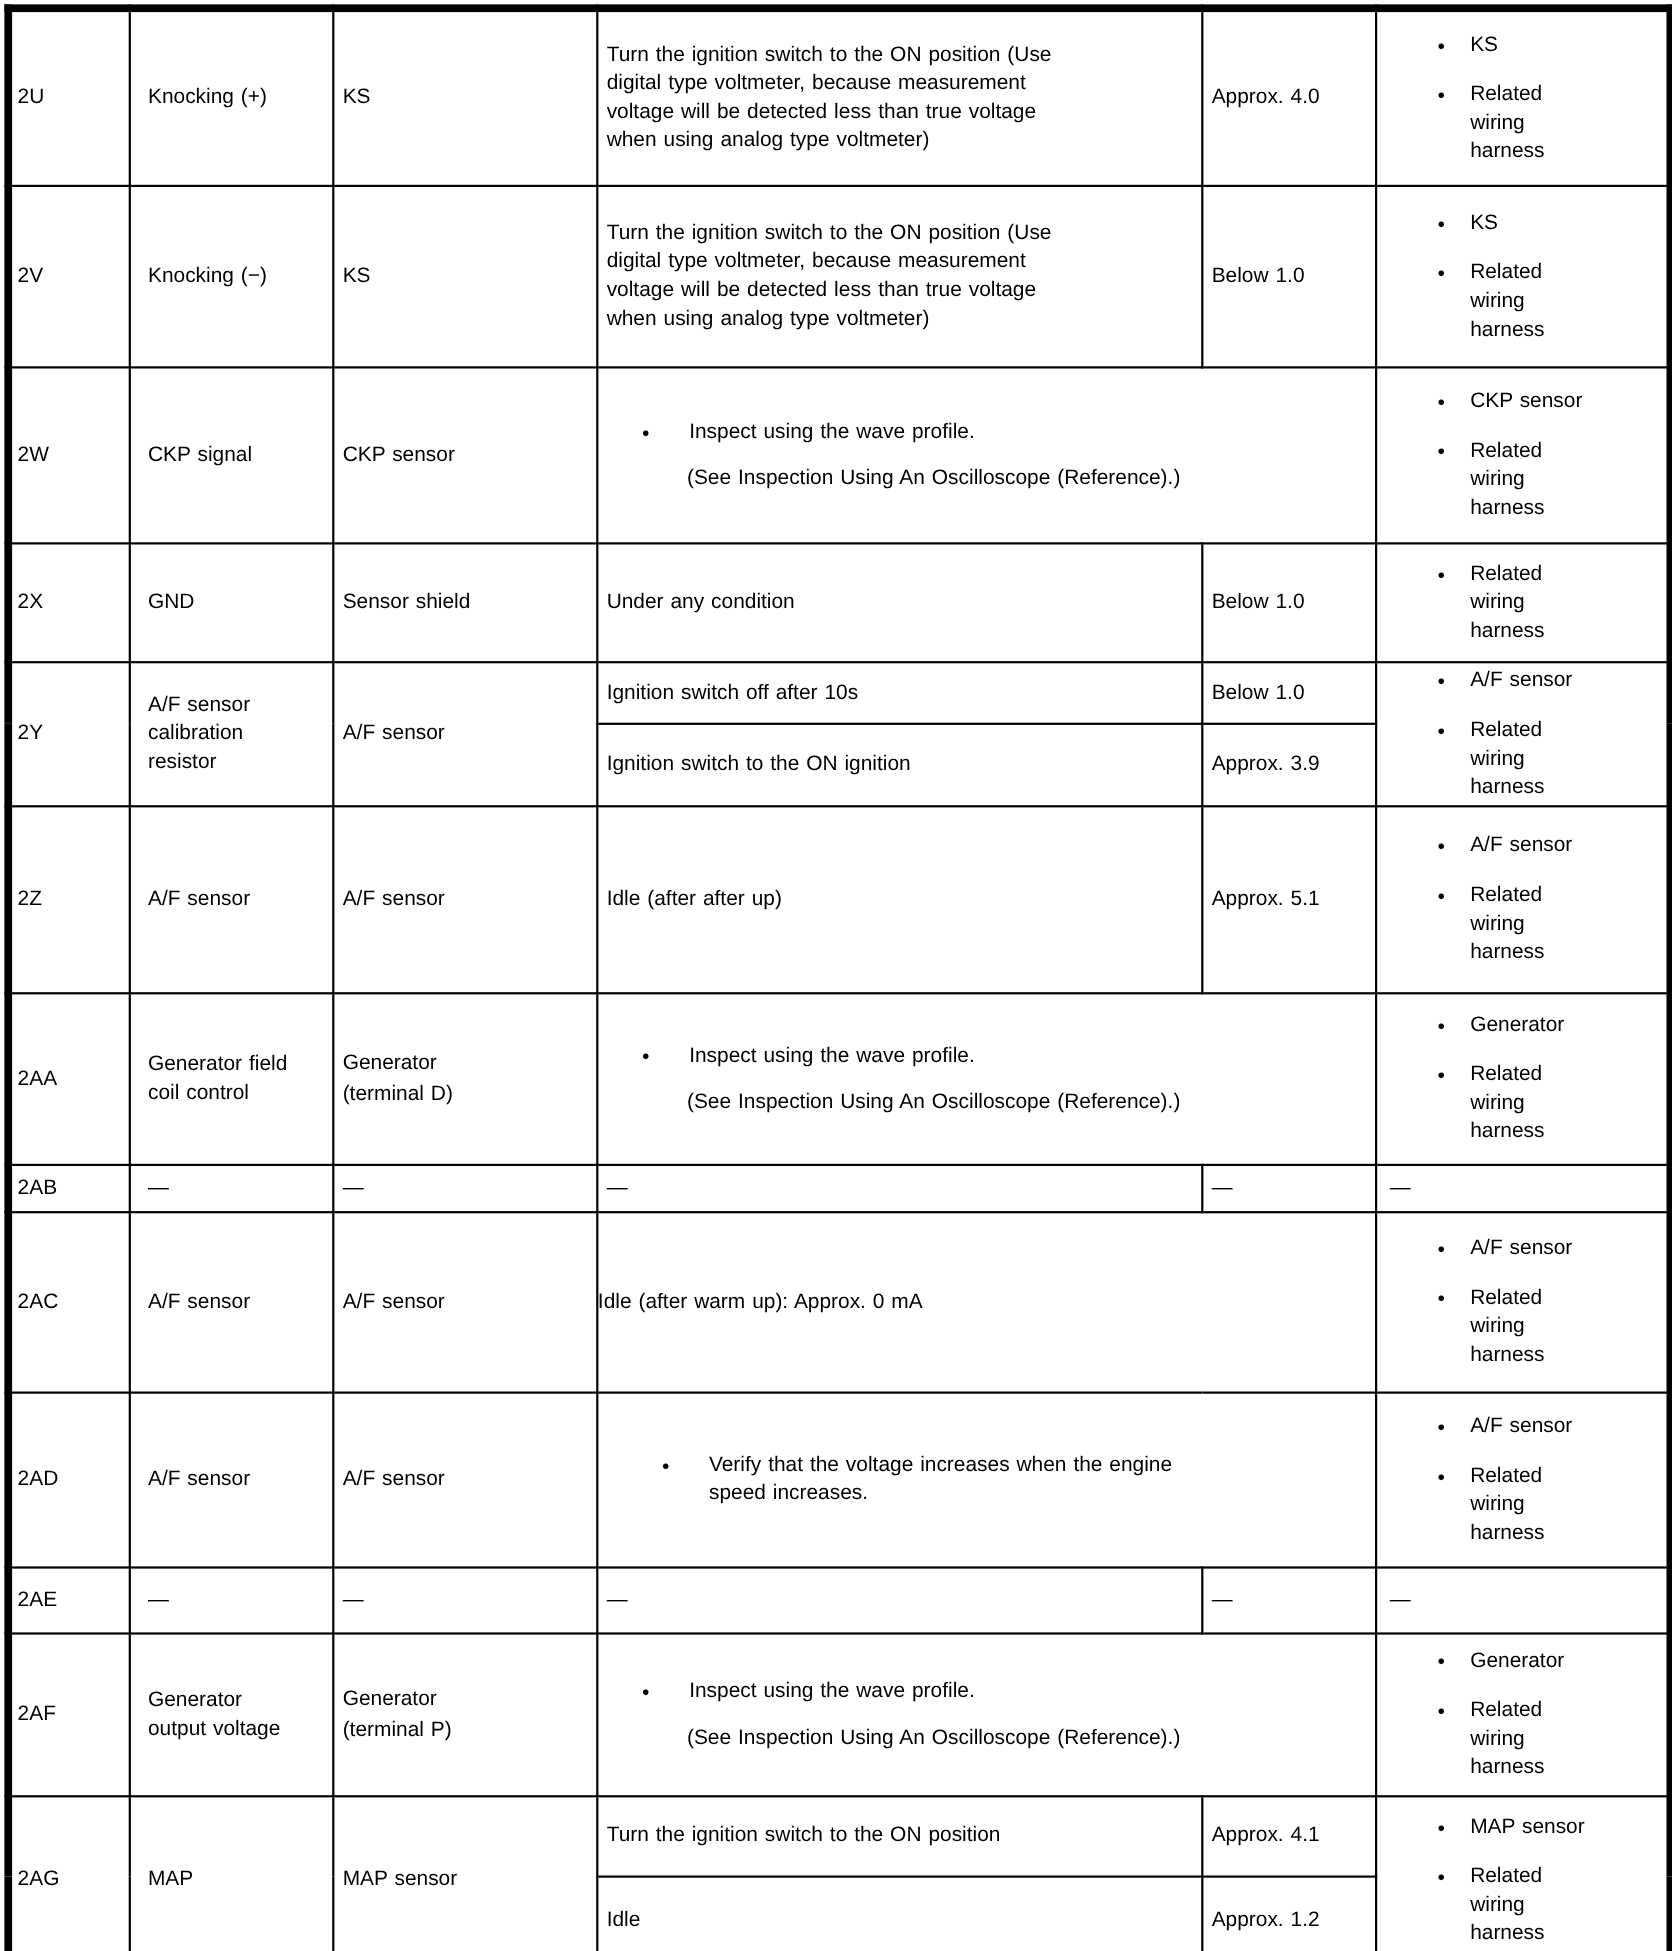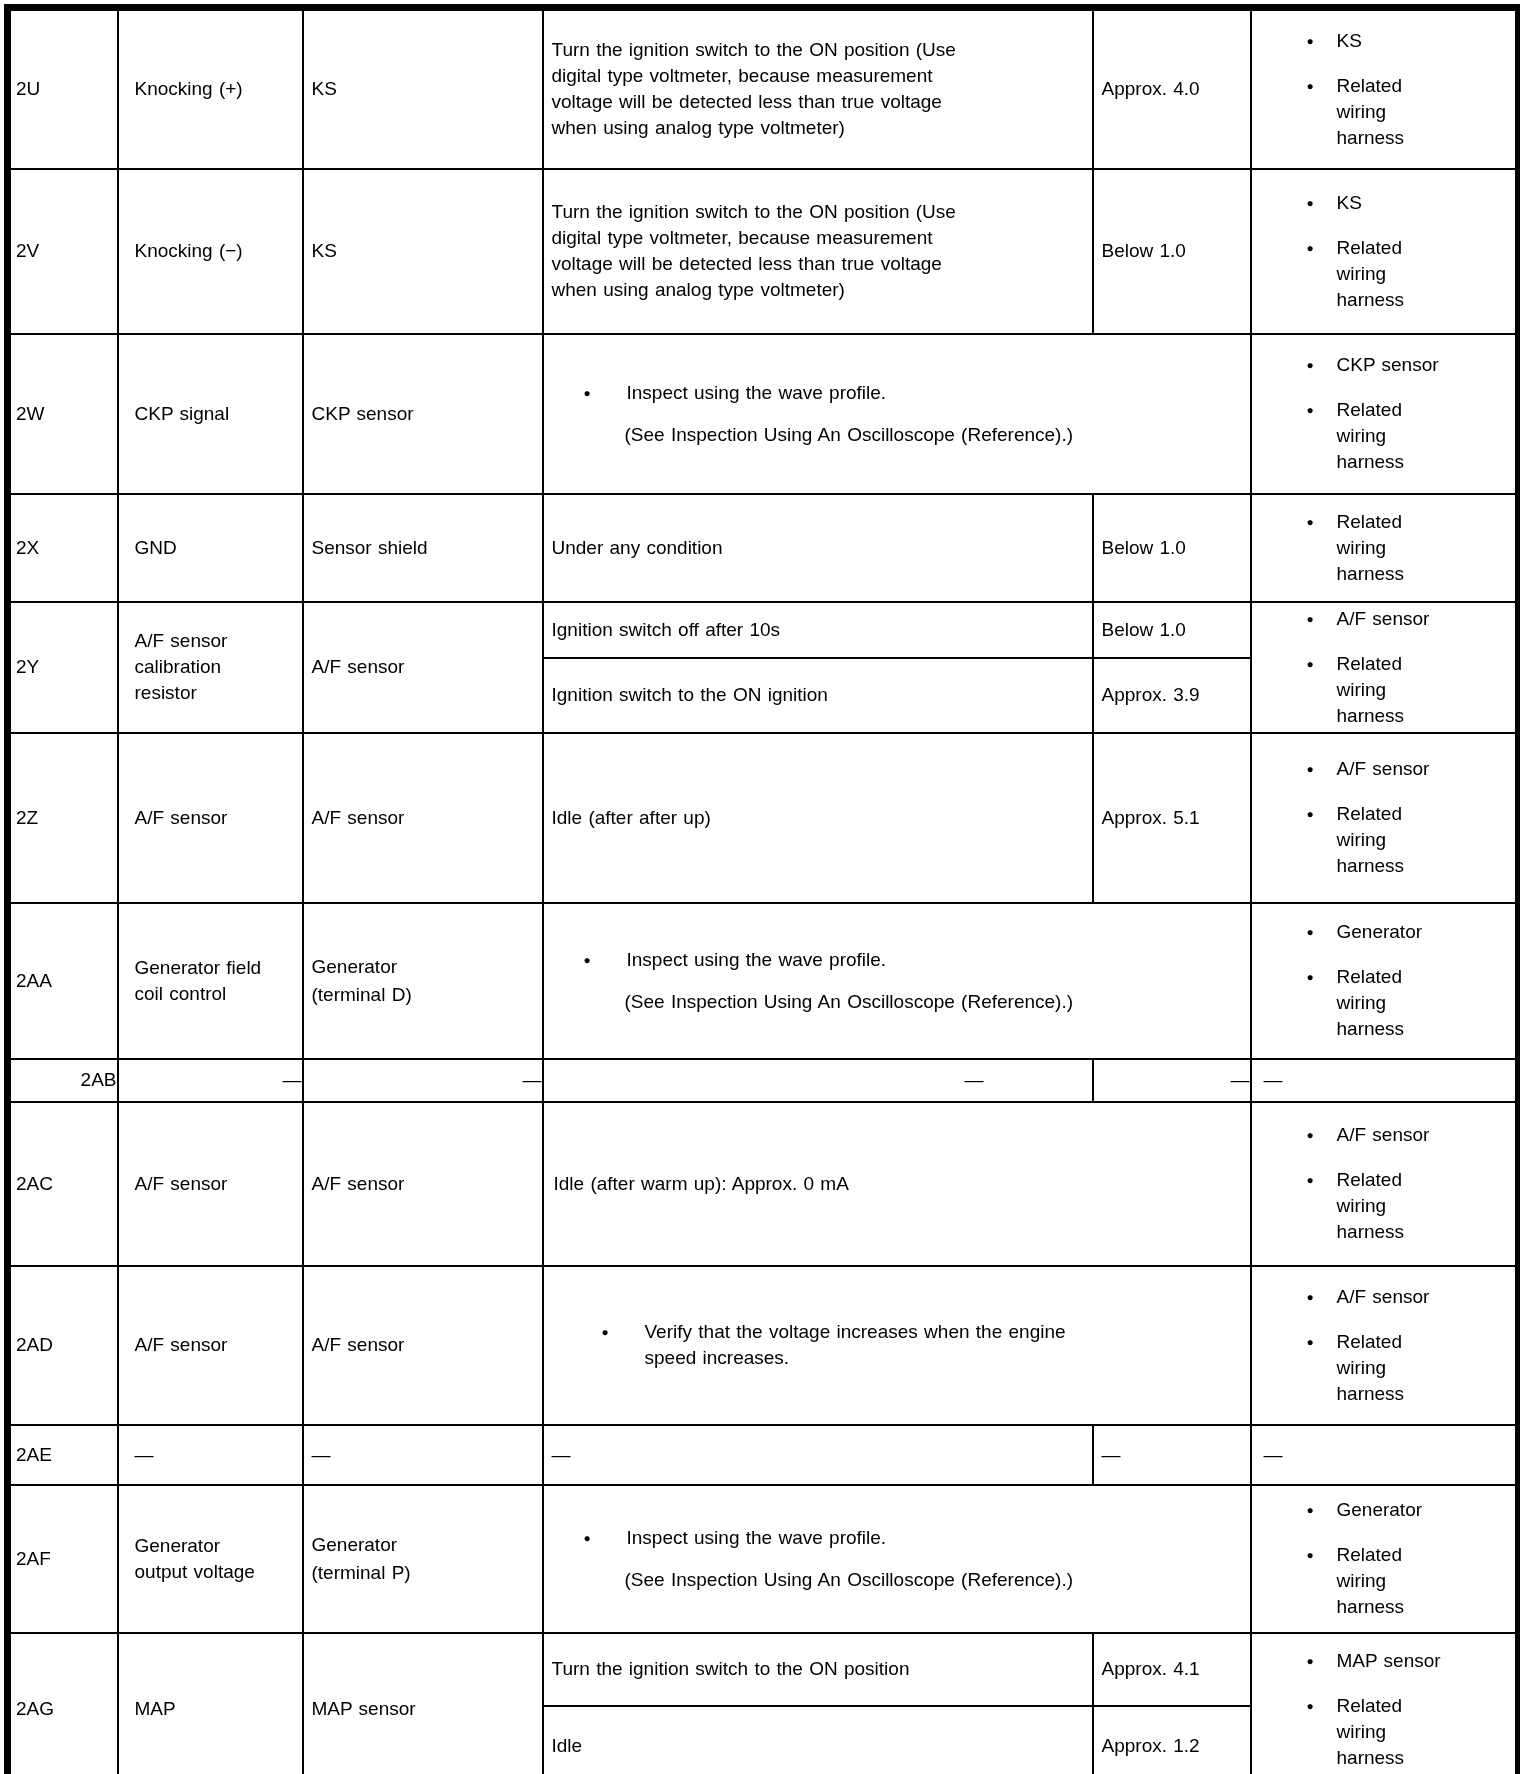--- a/index.html
+++ b/index.html
@@ -33,21 +33,21 @@
   .ctext { max-width: 432px; }
   
   .wave { padding-left: 40px; }
   .wl1 { display: flex; }
   .bullet { flex: none; width: 43px; font-size: 12px; }
   .wl2 { margin-left: 41px; margin-top: 16px; }
   
   .bpara { display: flex; padding-left: 58px; }
   .bpara .btext { max-width: 432px; }
   
-  .ptext { padding-left: 10px; }
+  .ptext { }
   
   .insp { padding-left: 55px; display: flex; flex-direction: column; gap: 19px; }
   .insp.dashinsp { padding-left: 12px; }
   .insp-item { display: flex; }
   .insp .bullet { width: 30px; }
 </style>
 </head>
 <body>
 
 <table>
@@ -310,21 +310,21 @@
               <span class="bullet">●</span>
               <div class="insp-lines">
                 <div>Related</div>
                 <div>wiring</div>
                 <div>harness</div>
               </div>
             </div>
           </div>
         </td>
       </tr>
-      <tr style="height: 43px; text-align: right;">
+      <tr style="height: 43px;">
         <td class="ta">
           <div>2AB</div>
         </td>
         <td class="tb">
           <div class="ln">—</div>
         </td>
         <td class="tc">
           <div class="ln">—</div>
         </td>
         <td class="tdc">

